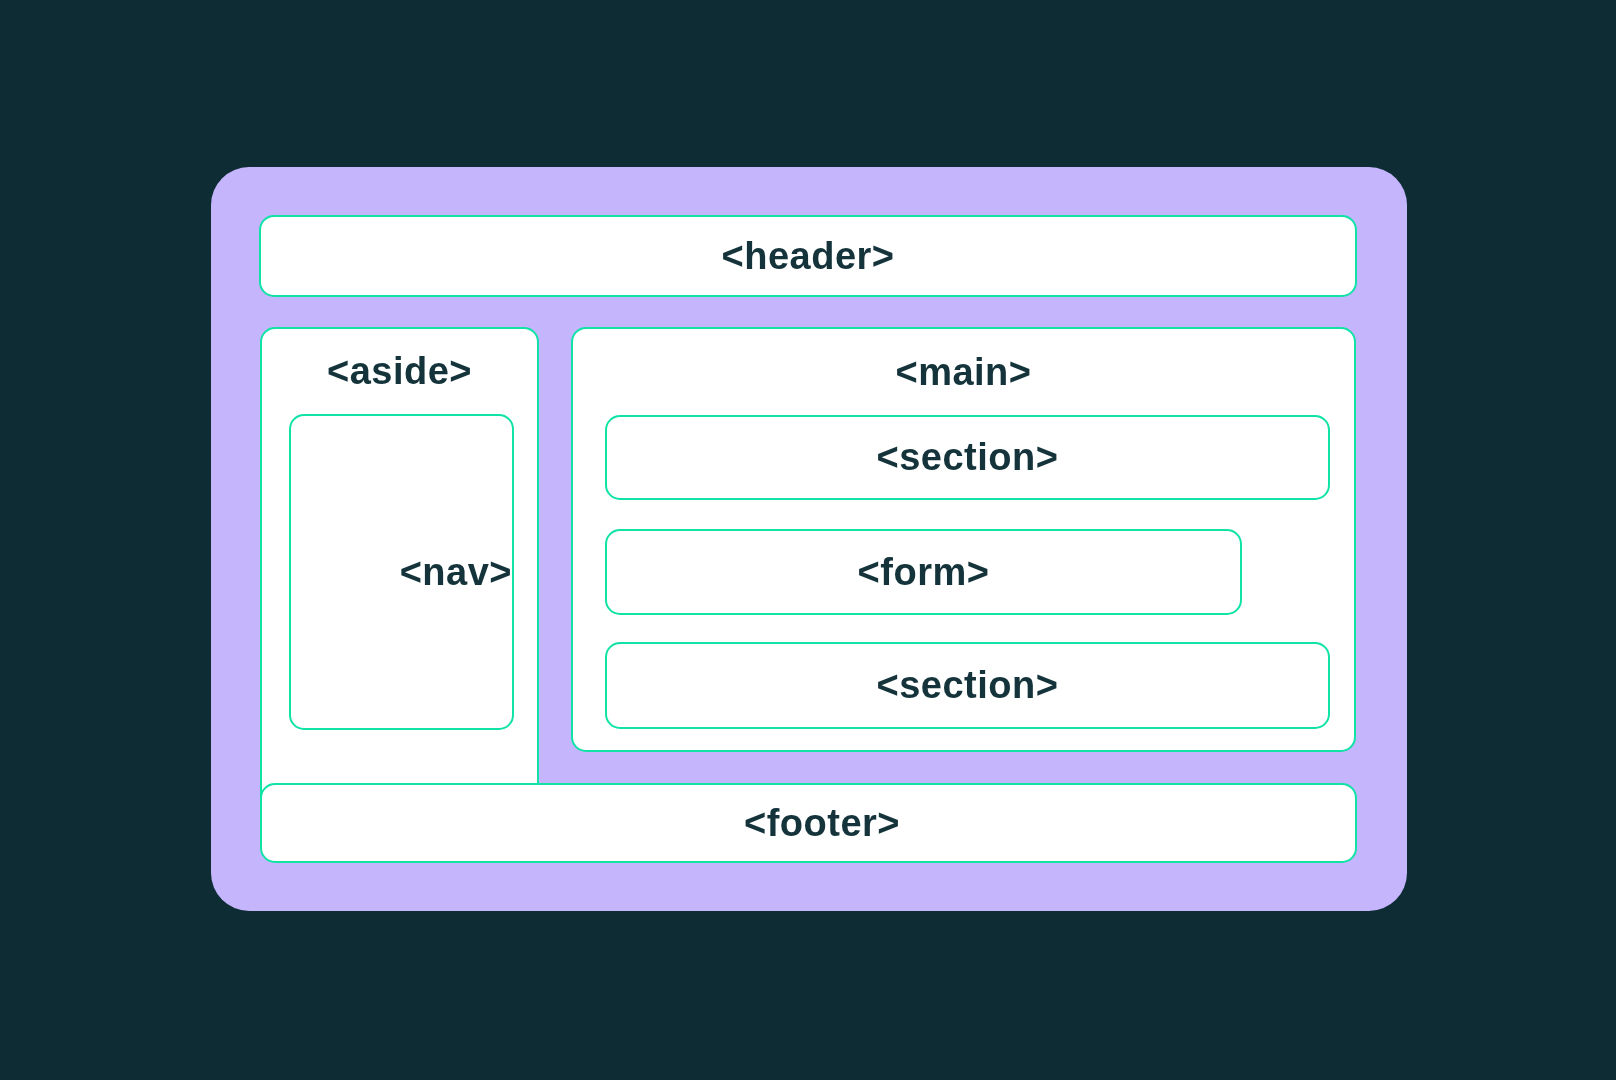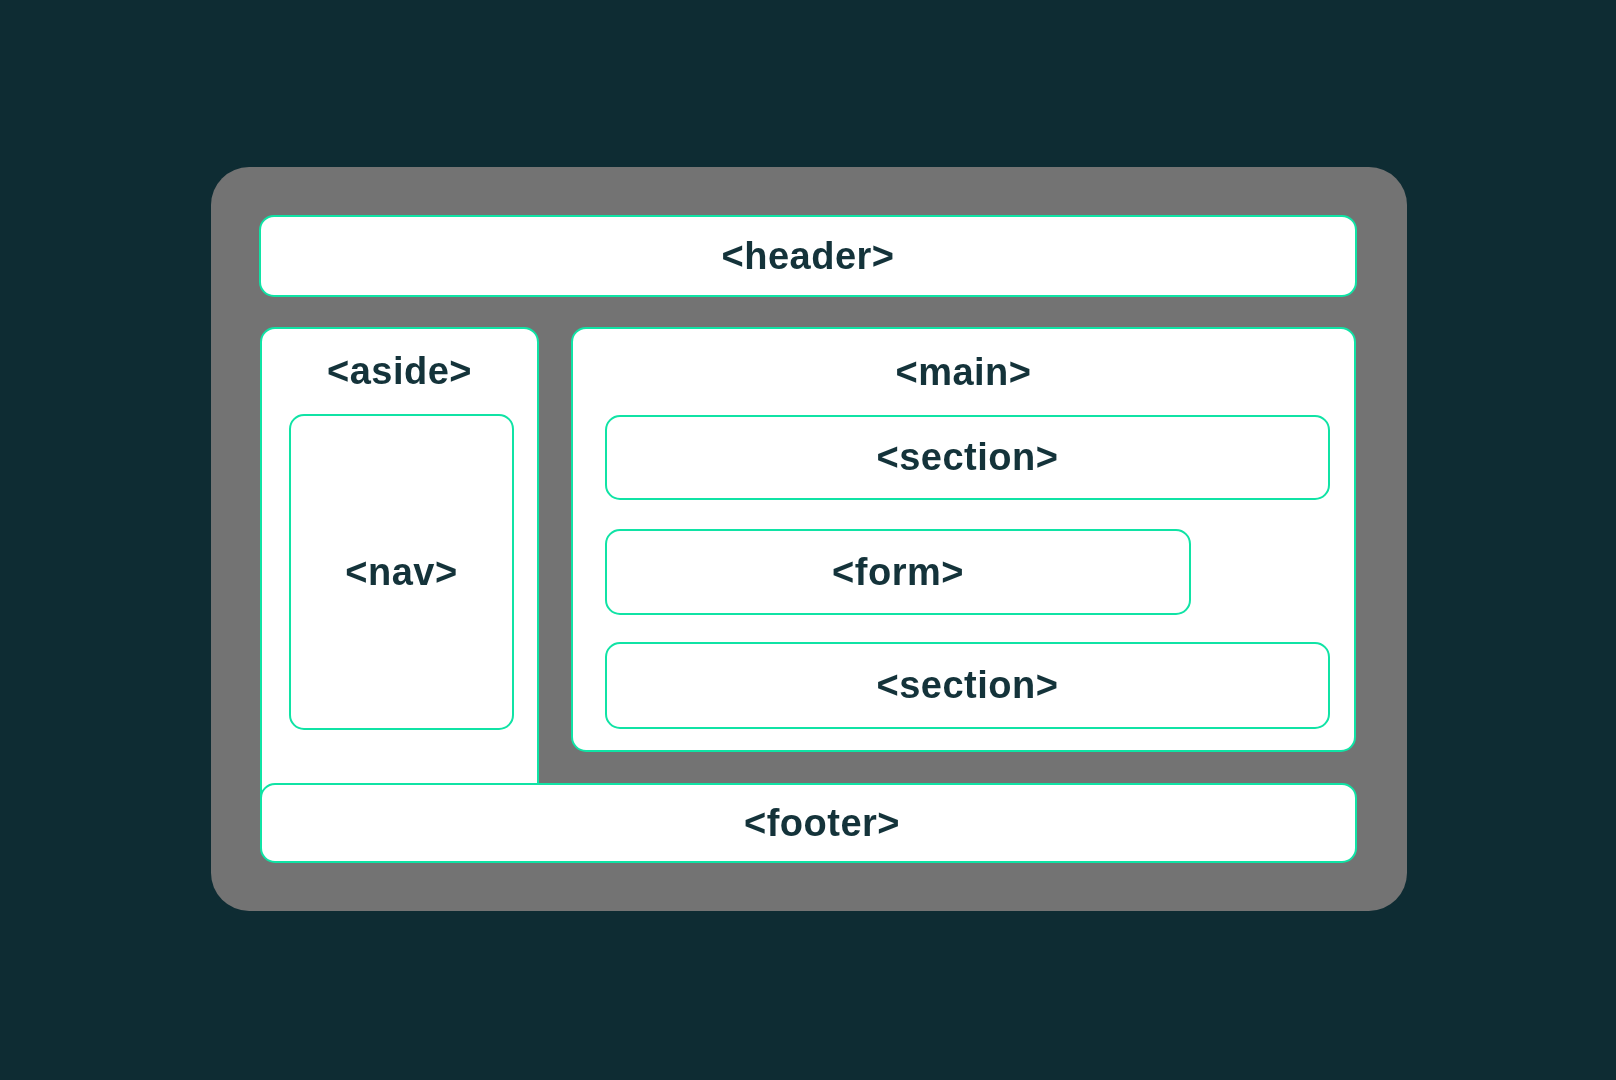--- a/index.html
+++ b/index.html
@@ -13,21 +13,21 @@
     position: relative;
     overflow: hidden;
     font-family: "Liberation Sans", sans-serif;
   }
   .card {
     position: absolute;
     left: 211px;
     top: 167px;
     width: 1196px;
     height: 744px;
-    background: #737373;
+    background: #c4b5fd;
     border-radius: 38px;
   }
   .tagbox {
     position: absolute;
     border: 2px solid #10E3A5;
     border-radius: 15px;
     box-sizing: border-box;
     background: #FFFFFF;
   }
   .taglabel {
@@ -62,20 +62,21 @@
     top: 0;
     width: 100%;
     height: 85px;
   }
   
   .box-nav {
     left: 27px;
     top: 85px;
     width: 225px;
     height: 316px;
+    justify-content: flex-end;
   }
   
   .box-main {
     left: 360px;
     top: 160px;
     width: 785px;
     height: 425px;
   }
   .main-label-area {
     position: absolute;
@@ -87,21 +88,21 @@
   }
   .box-section-top {
     left: 32px;
     top: 86px;
     width: 725px;
     height: 85px;
   }
   .box-form {
     left: 32px;
     top: 200px;
-    width: 586px;
+    width: 637px;
     height: 86px;
   }
   .box-section-bottom {
     left: 32px;
     top: 313px;
     width: 725px;
     height: 87px;
   }
   
   .box-footer {

